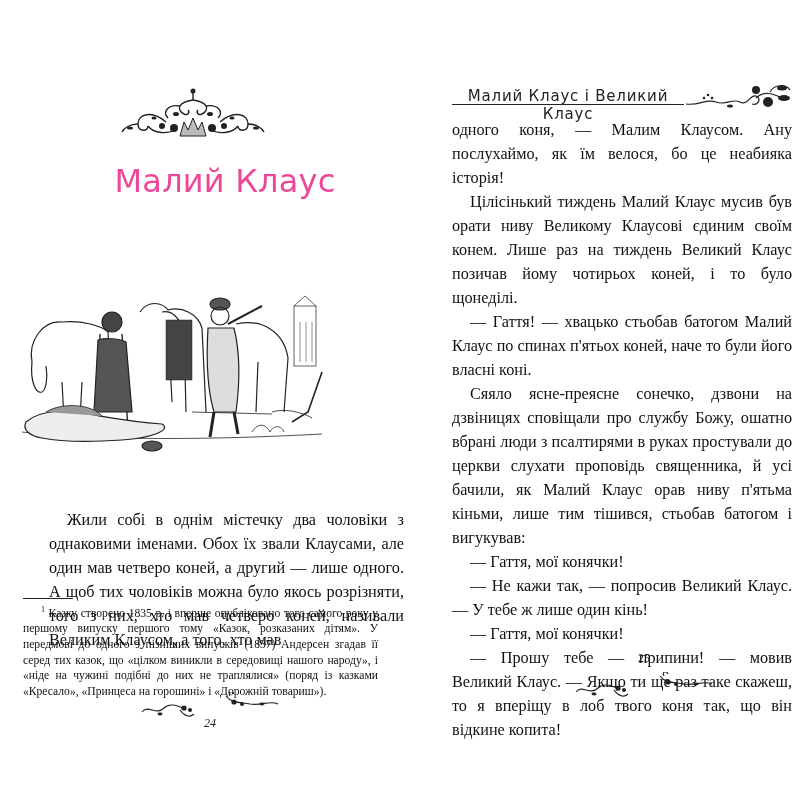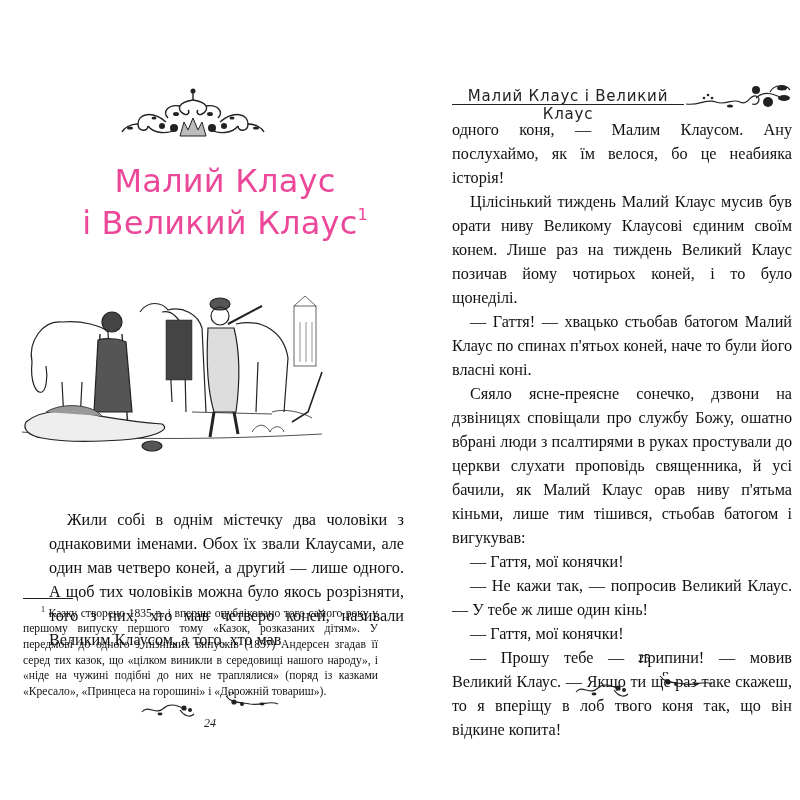--- a/index.html
+++ b/index.html
@@ -53,21 +53,20 @@
       <ellipse cx="92" cy="26" rx="3" ry="2"></ellipse>
       <ellipse cx="12" cy="40" rx="3" ry="1.6"></ellipse>
       <ellipse cx="138" cy="40" rx="3" ry="1.6"></ellipse>
       <ellipse cx="36" cy="30" rx="2.5" ry="1.5"></ellipse>
       <ellipse cx="114" cy="30" rx="2.5" ry="1.5"></ellipse>
     </g>
   </svg>
 
   <div class="title" style="top:160px;">
     <div>Малий Клаус</div>
-    <div><span>і Великий Клаус</span><sup>1</sup></div>
   </div>
 
   <svg class="illustration" viewBox="0 0 320 190">
     <g fill="none" stroke="#222" stroke-width="1.2">
 
       <path d="M0 170 C60 176 150 180 300 172" stroke-width="0.8"></path>
       <path d="M170 150 L250 152" stroke-width="0.8"></path>
 
       <rect x="272" y="44" width="22" height="60" stroke-width="0.7"></rect>
       <path d="M272 44 L283 34 L294 44" stroke-width="0.7"></path>

